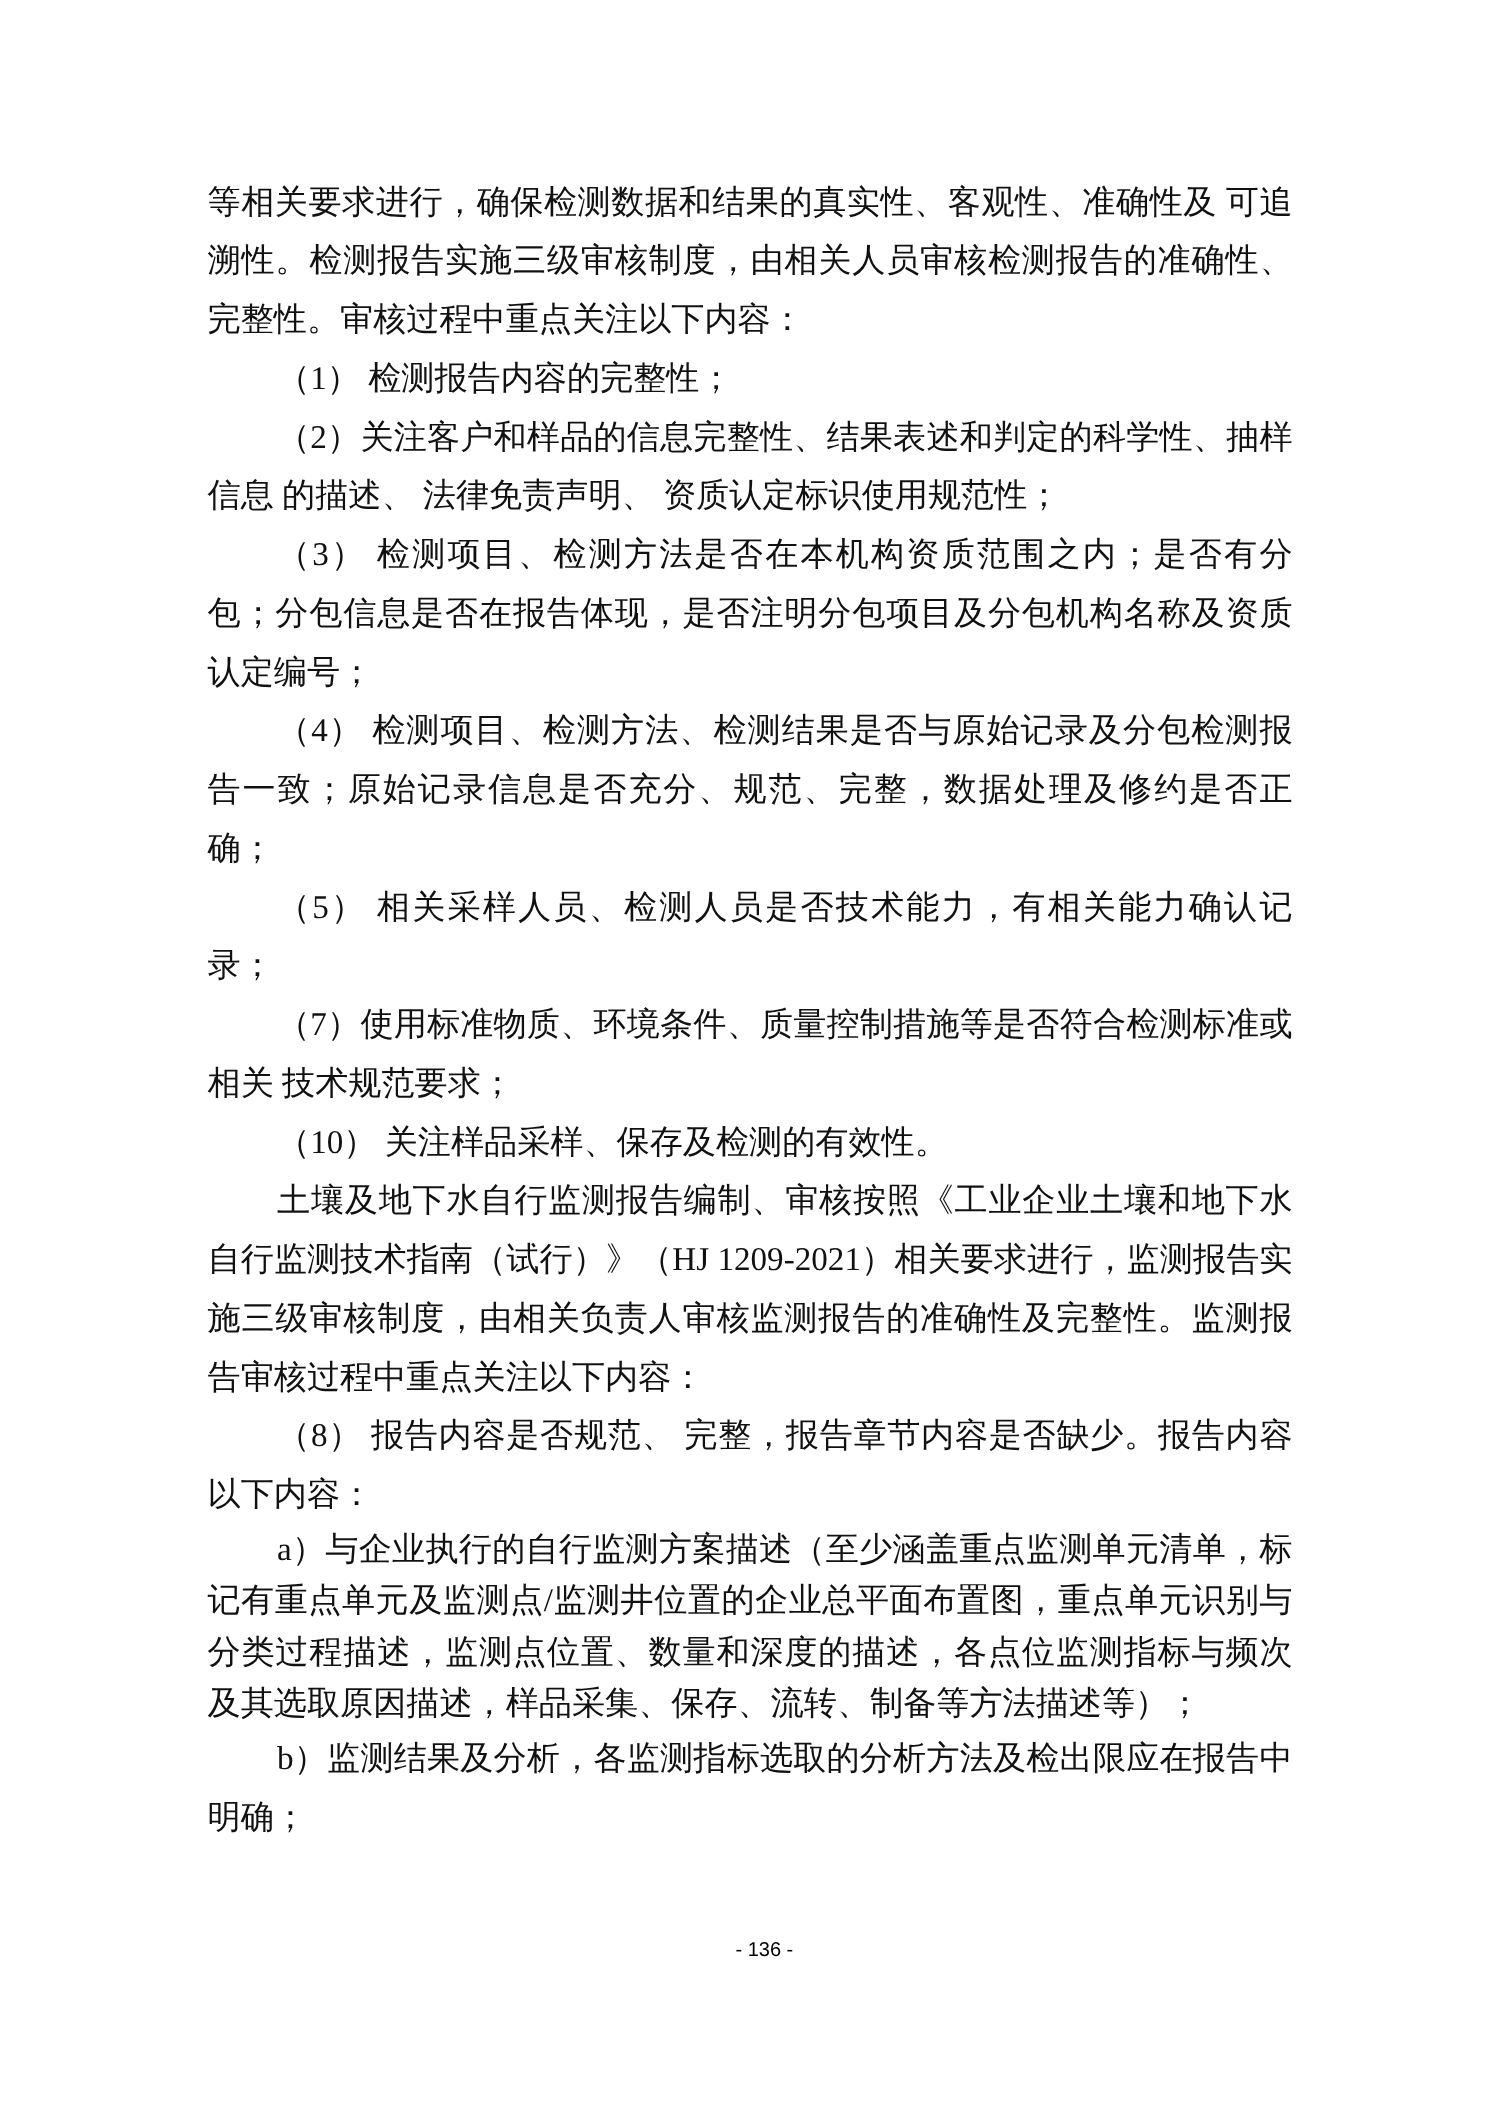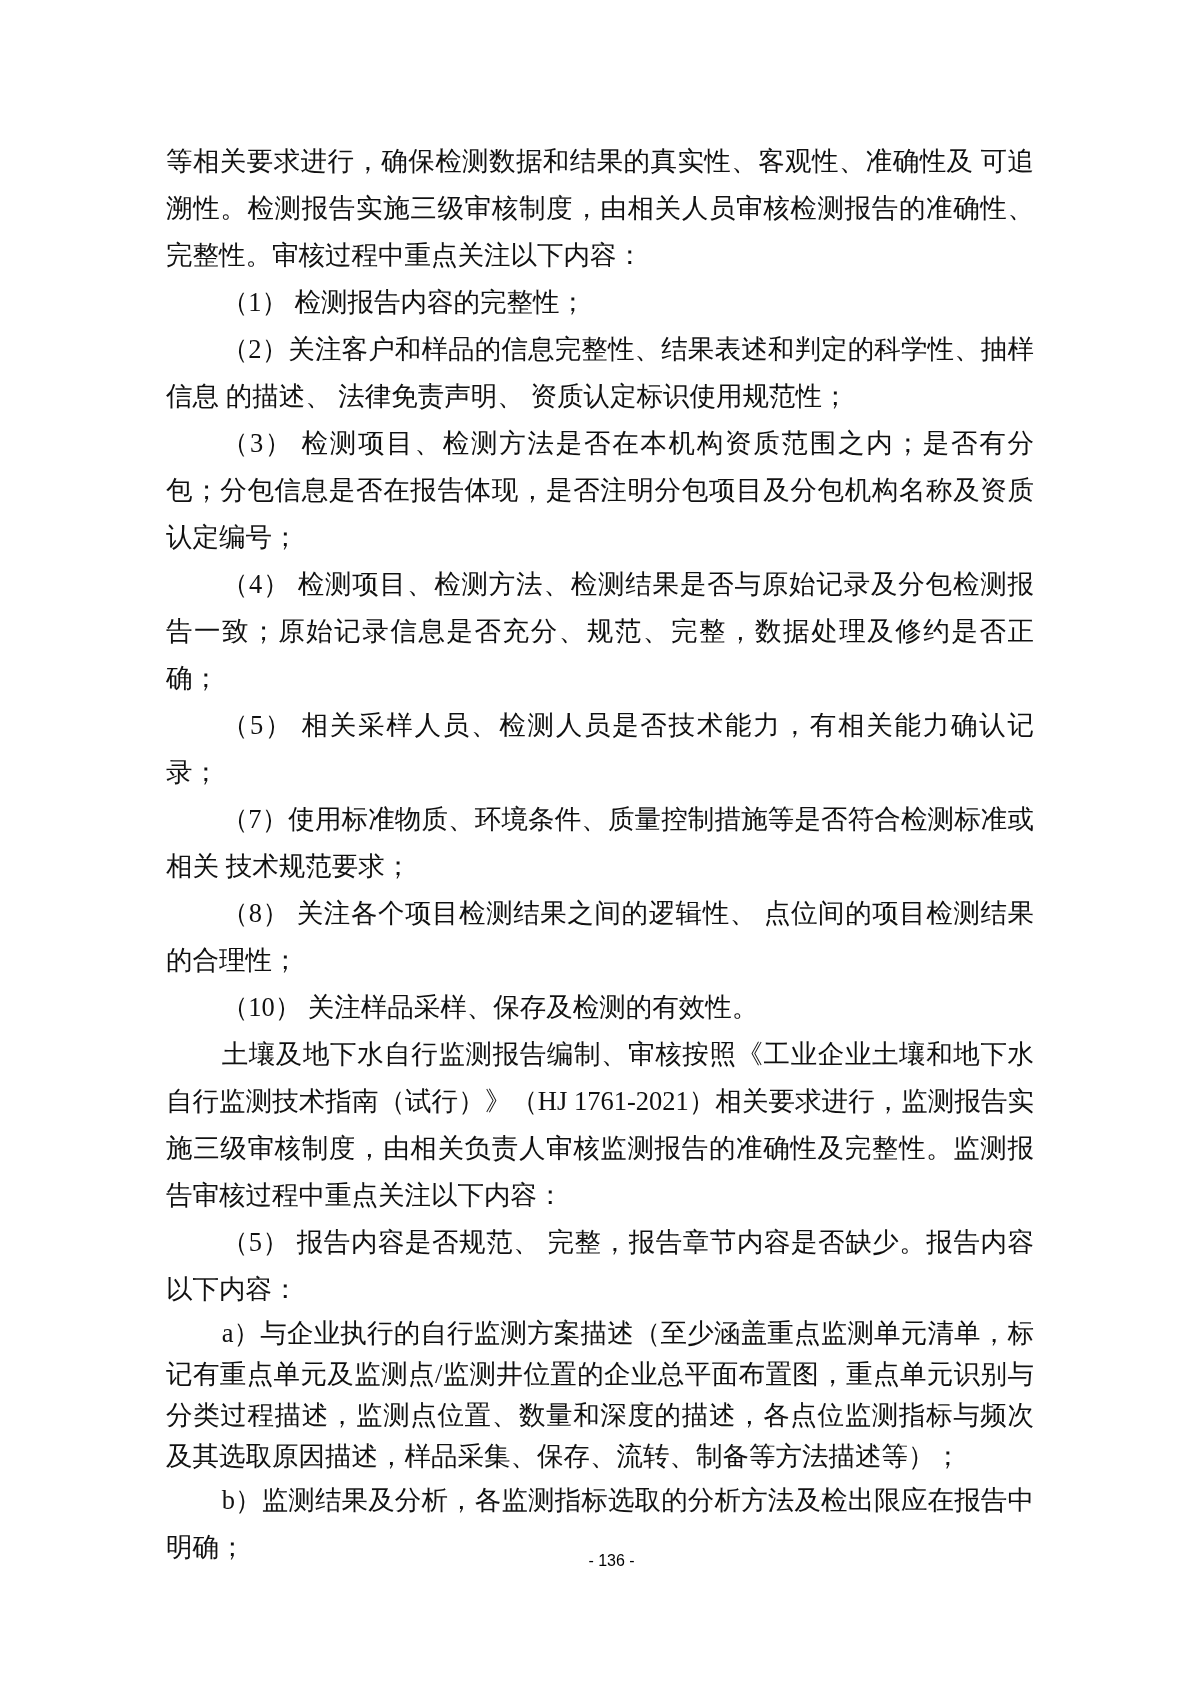--- a/index.html
+++ b/index.html
@@ -54,21 +54,20 @@
 
 <div class="page">
   <div class="text-block" id="paragraphs">
       <p class="">等相关要求进行，确保检测数据和结果的真实性、客观性、准确性及 可追溯性。检测报告实施三级审核制度，由相关人员审核检测报告的准确性、完整性。审核过程中重点关注以下内容：</p>
       <p class="indent">（1） 检测报告内容的完整性；</p>
       <p class="indent">（2）关注客户和样品的信息完整性、结果表述和判定的科学性、抽样信息 的描述、 法律免责声明、 资质认定标识使用规范性；</p>
       <p class="indent">（3） 检测项目、检测方法是否在本机构资质范围之内；是否有分包；分包信息是否在报告体现，是否注明分包项目及分包机构名称及资质认定编号；</p>
       <p class="indent">（4） 检测项目、检测方法、检测结果是否与原始记录及分包检测报告一致；原始记录信息是否充分、规范、完整，数据处理及修约是否正确；</p>
       <p class="indent">（5） 相关采样人员、检测人员是否技术能力，有相关能力确认记录；</p>
       <p class="indent">（7）使用标准物质、环境条件、质量控制措施等是否符合检测标准或相关 技术规范要求；</p>
-      <p class="indent">（8） 关注各个项目检测结果之间的逻辑性、 点位间的项目检测结果的合理性；</p>
       <p class="indent">（10） 关注样品采样、保存及检测的有效性。</p>
-      <p class="indent">土壤及地下水自行监测报告编制、审核按照《工业企业土壤和地下水自行监测技术指南（试行）》（HJ 1761-2021）相关要求进行，监测报告实施三级审核制度，由相关负责人审核监测报告的准确性及完整性。监测报告审核过程中重点关注以下内容：</p>
-      <p class="indent">（5） 报告内容是否规范、 完整，报告章节内容是否缺少。报告内容以下内容：</p>
+      <p class="indent">土壤及地下水自行监测报告编制、审核按照《工业企业土壤和地下水自行监测技术指南（试行）》（HJ 1209-2021）相关要求进行，监测报告实施三级审核制度，由相关负责人审核监测报告的准确性及完整性。监测报告审核过程中重点关注以下内容：</p>
+      <p class="indent">（8） 报告内容是否规范、 完整，报告章节内容是否缺少。报告内容以下内容：</p>
       <p class="indent tight">a）与企业执行的自行监测方案描述（至少涵盖重点监测单元清单，标记有重点单元及监测点/监测井位置的企业总平面布置图，重点单元识别与分类过程描述，监测点位置、数量和深度的描述，各点位监测指标与频次及其选取原因描述，样品采集、保存、流转、制备等方法描述等）；</p>
       <p class="indent">b）监测结果及分析，各监测指标选取的分析方法及检出限应在报告中明确；</p>
     </div>
   <div class="footer">- 136 -</div>
 </div>
 
 </body></html>

